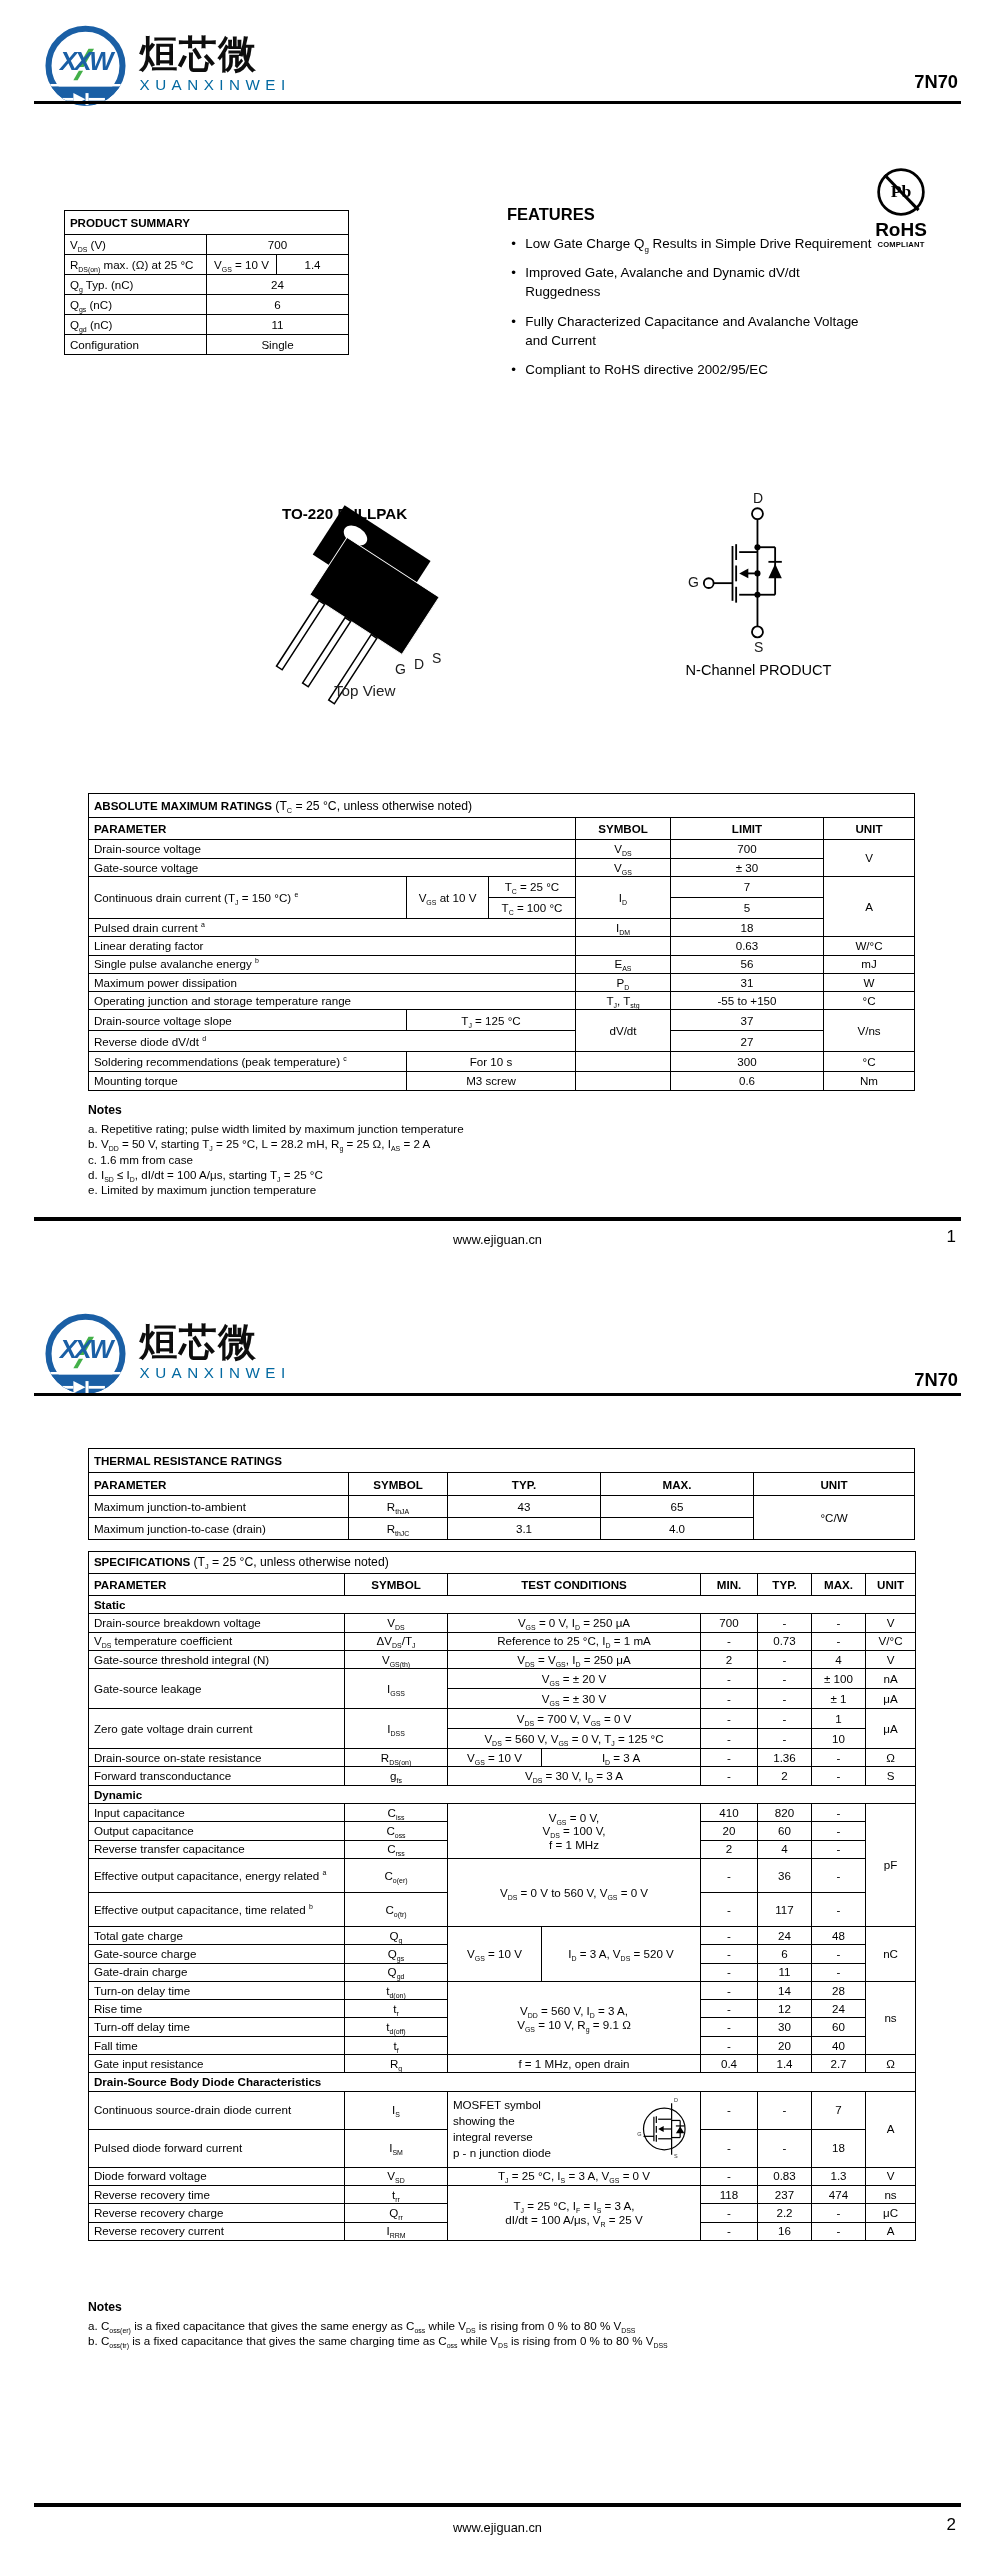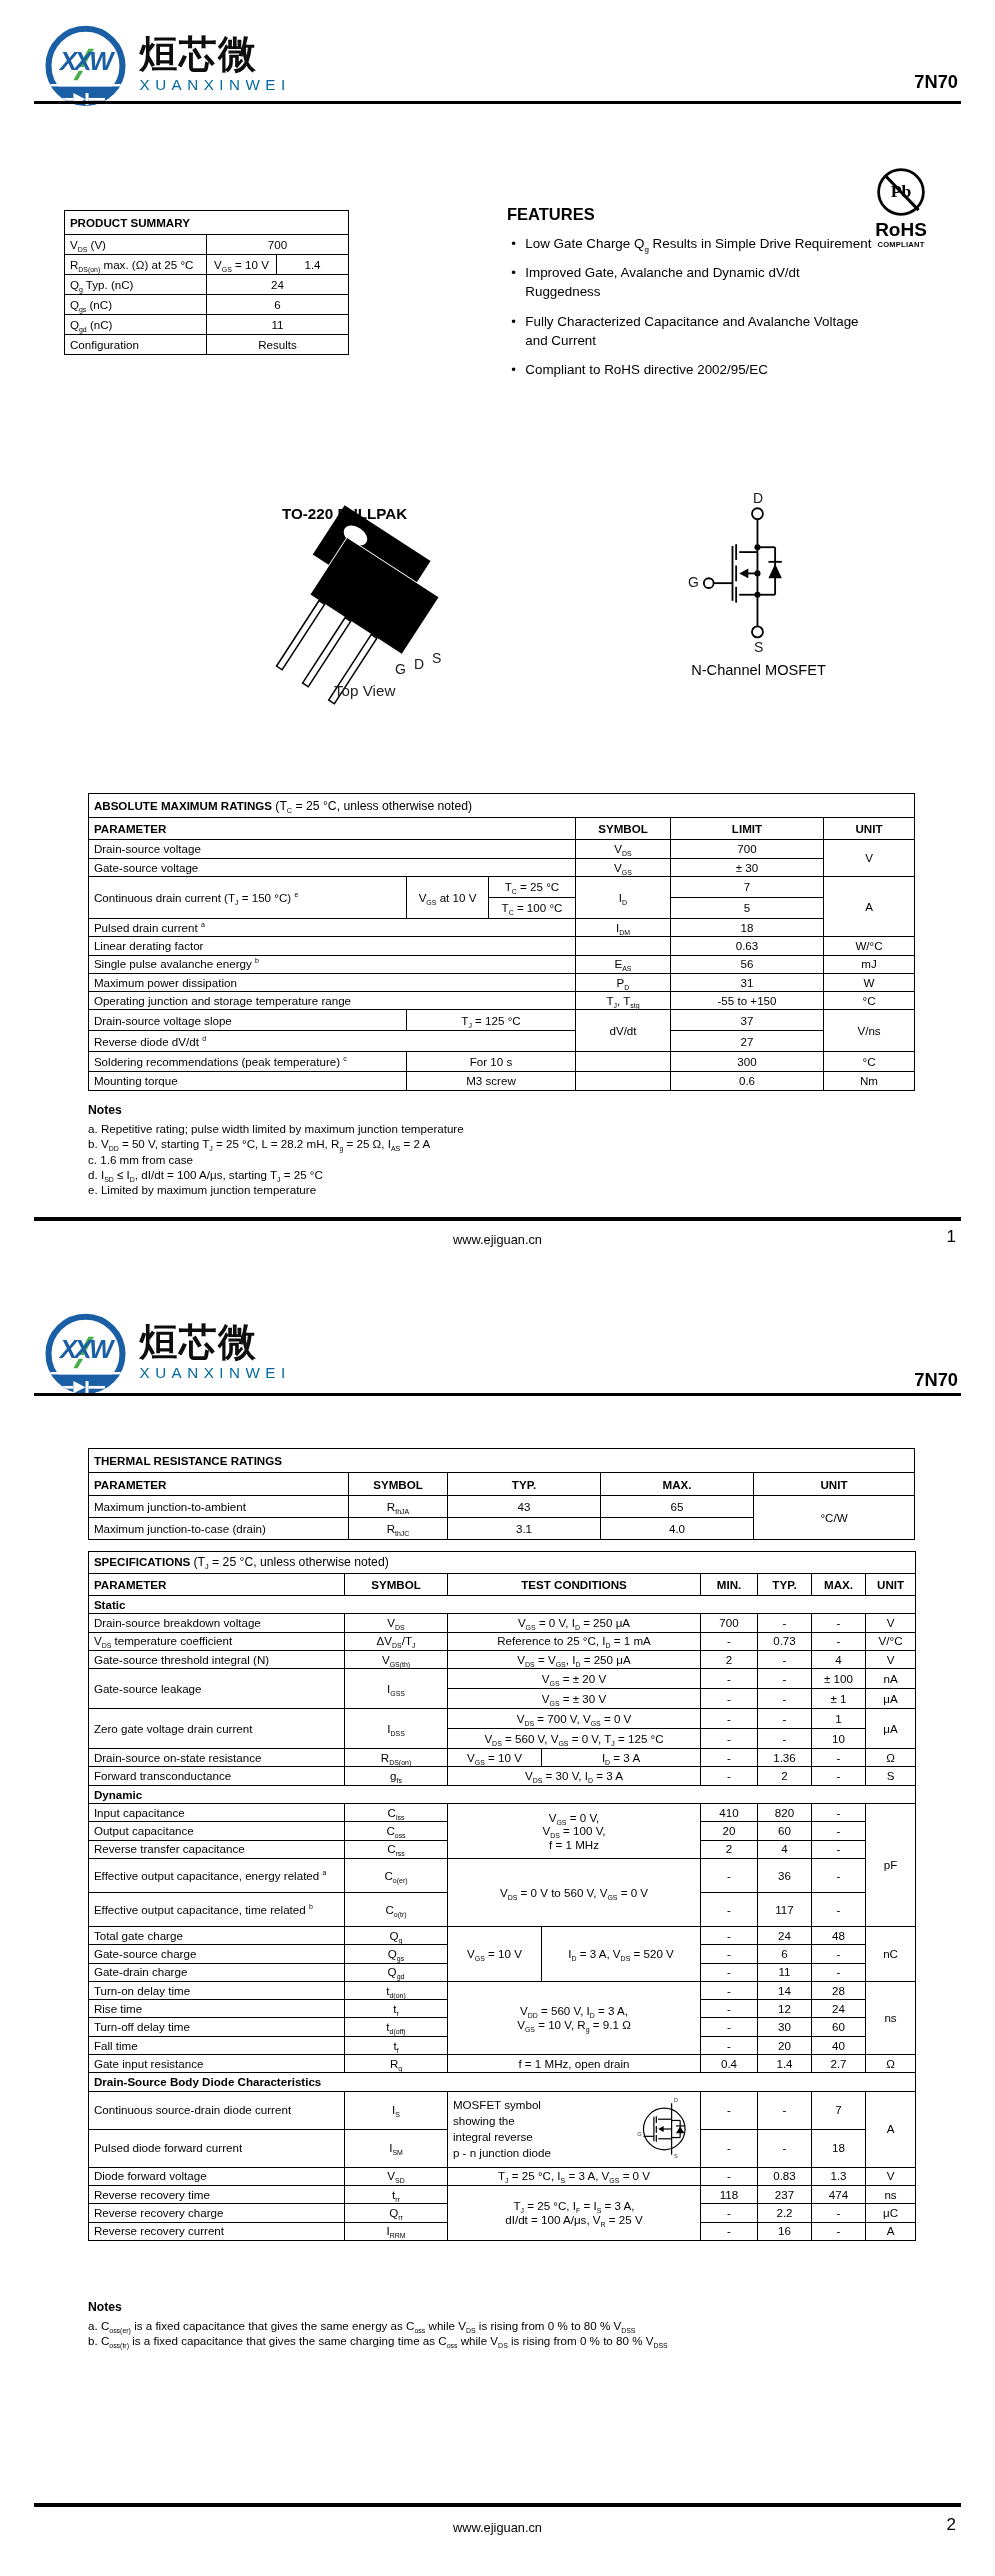--- a/index.html
+++ b/index.html
@@ -127,21 +127,21 @@
       <tr style="height:20px">
             <td>Q<sub>gs</sub> (nC)</td>
             <td class="c" colspan="2">6</td>
           </tr>
       <tr style="height:20px">
             <td>Q<sub>gd</sub> (nC)</td>
             <td class="c" colspan="2">11</td>
           </tr>
       <tr style="height:20px">
             <td>Configuration</td>
-            <td class="c" colspan="2">Results</td>
+            <td class="c" colspan="2">Single</td>
           </tr>
     </tbody>
       </table>
 
     <div class="features">
       <div class="f-title">FEATURES</div>
       <div class="f-item">Low Gate Charge Q<sub>g</sub> Results in Simple Drive Requirement</div>
       <div class="f-item">Improved Gate, Avalanche and Dynamic dV/dt Ruggedness</div>
       <div class="f-item f-gap">Fully Characterized Capacitance and Avalanche Voltage and Current</div>
       <div class="f-item">Compliant to RoHS directive 2002/95/EC</div>
@@ -202,21 +202,21 @@
         <polygon points="153,140 168,132 168,148"></polygon>
         <polygon points="201,148 223,148 212,124"></polygon>
         <circle cx="183" cy="97" r="5"></circle>
         <circle cx="183" cy="140" r="5"></circle>
         <circle cx="183" cy="175" r="5"></circle>
       </g>
     </svg>
     <span class="sym-label" style="left:753px;top:490px">D</span>
     <span class="sym-label" style="left:688px;top:574px">G</span>
     <span class="sym-label" style="left:754px;top:639px">S</span>
-    <div class="sym-caption">N-Channel MOSFET</div>
+    <div class="sym-caption">N-Channel PRODUCT</div>
 
     <table class="tbl" style="left:88px;top:793px;width:826px">
       <colgroup>
           <col style="width:318px">
           <col style="width:82px">
           <col style="width:87px">
           <col style="width:95px">
           <col style="width:153px">
           <col style="width:91px">
         </colgroup>

